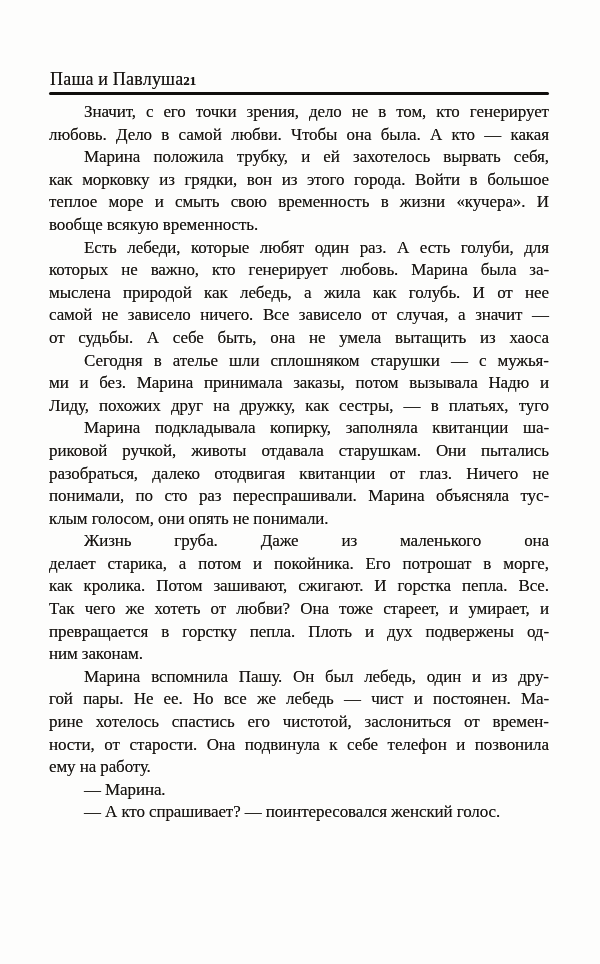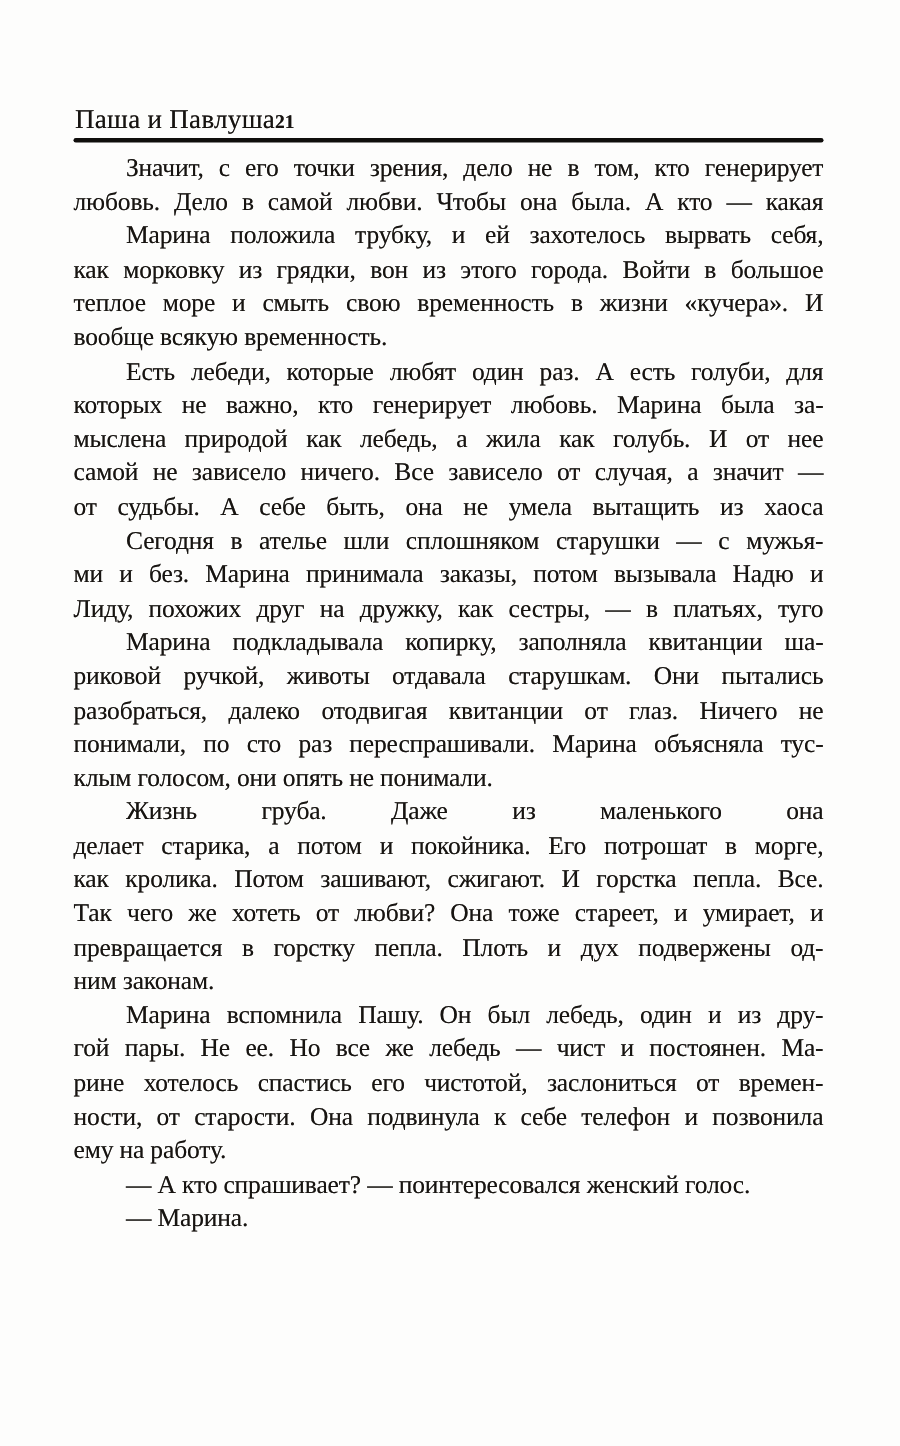--- a/index.html
+++ b/index.html
@@ -375,16 +375,16 @@
         <span>старости.</span>
         <span>Она</span>
         <span>подвинула</span>
         <span>к</span>
         <span>себе</span>
         <span>телефон</span>
         <span>и</span>
         <span>позвонила</span>
       </div>
       <div class="line">ему на работу.</div>
+      <div class="line indent">— Марина.</div>
       <div class="line indent">— А кто спрашивает? — поинтересовался женский голос.</div>
-      <div class="line indent">— Марина.</div>
     </main>
 </div>
 
 </body></html>

